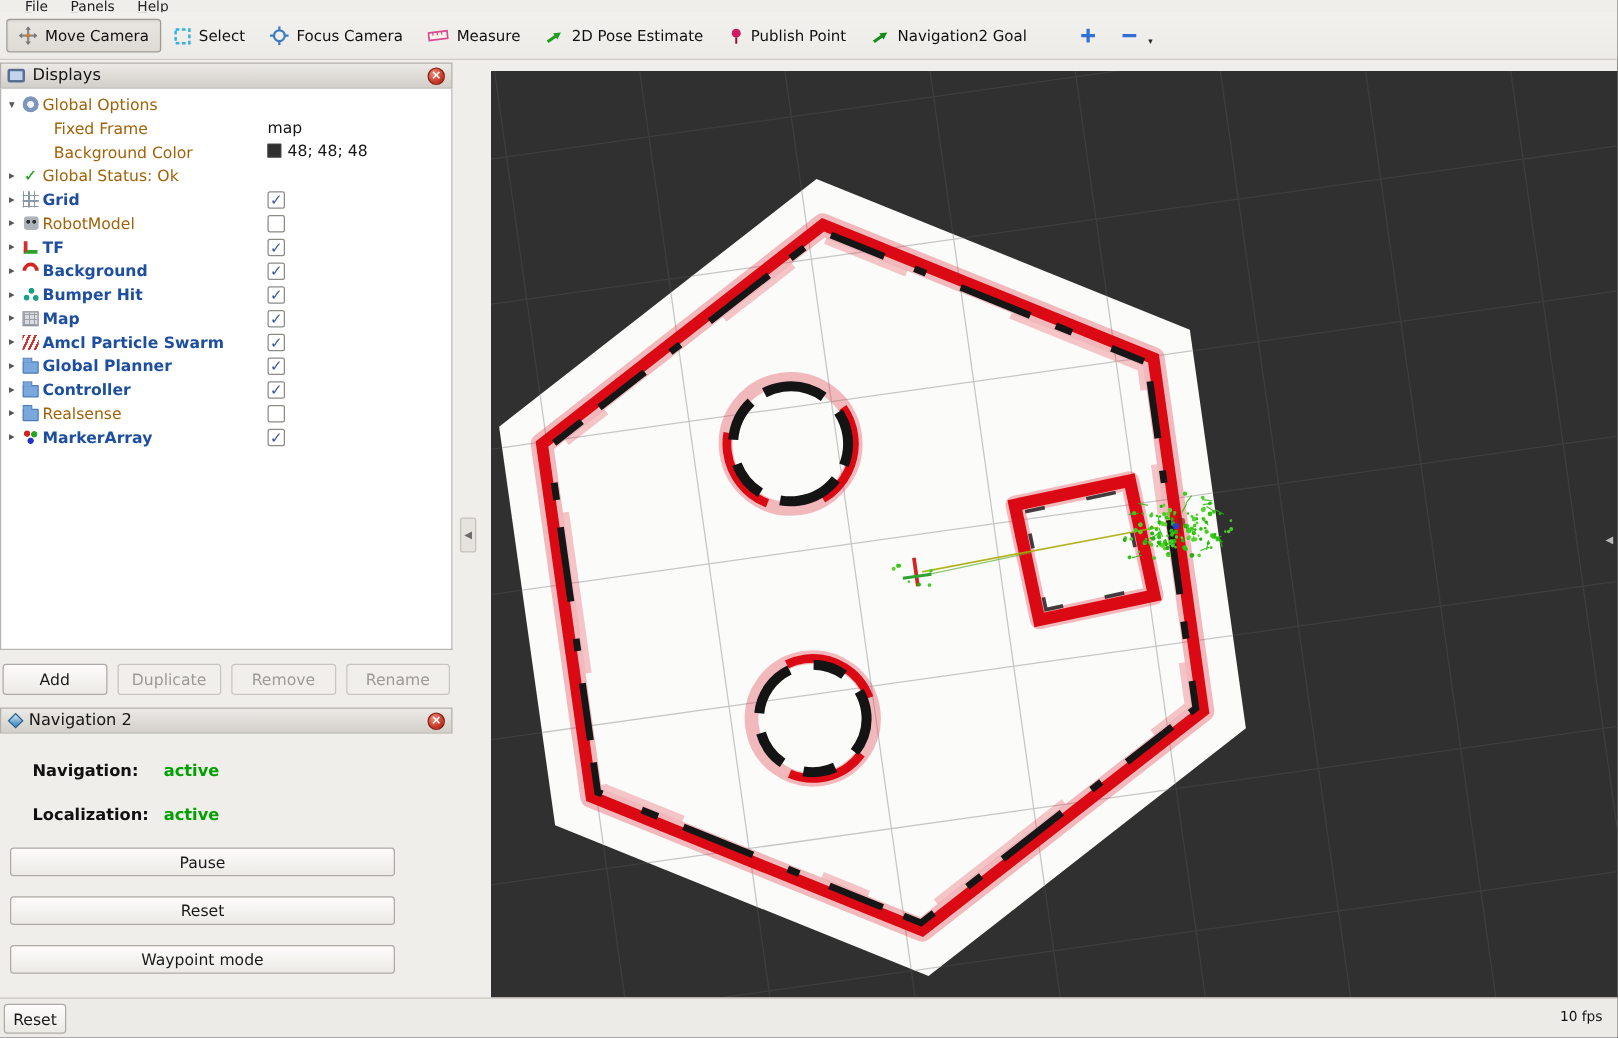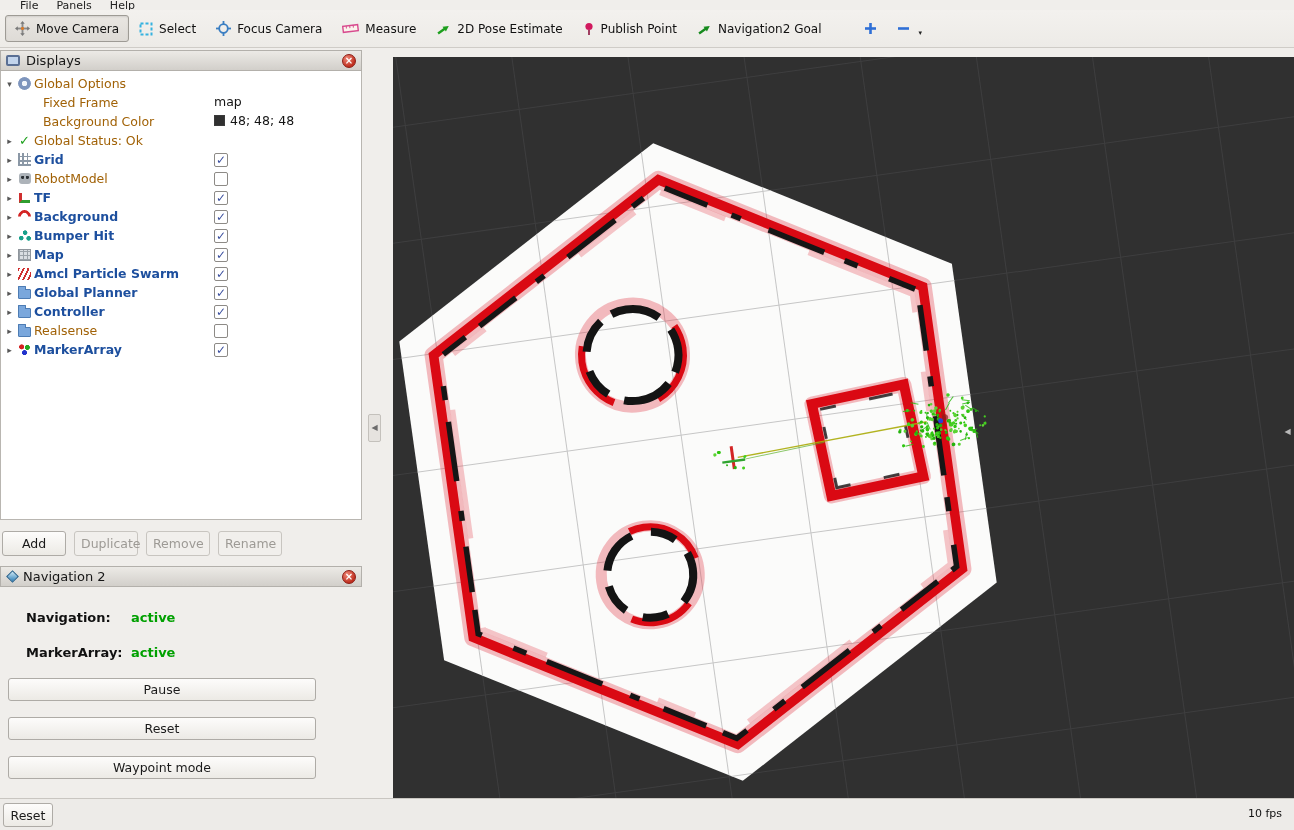--- a/index.html
+++ b/index.html
@@ -105,21 +105,21 @@
                      radial-gradient(circle at 50% 74%, #2233cc 2.2px, rgba(0,0,0,0) 2.8px); }
 
   
   .btn {
     font-family:"DejaVu Sans", sans-serif;
     background:linear-gradient(#fdfcfb,#eceae5); border:1px solid #aeaba6;
     border-radius:3px; color:#1a1a1a; font-size:12.5px; text-align:center;
   }
   .btn.disabled { color:#9d9a95; background:#f1efec; border-color:#c8c5c0; }
   .tree-buttons { position:absolute; top:531px; left:2px; width:358px; display:flex; gap:8px; }
-  .tree-buttons .btn { width:64px; height:25px; }
+  .tree-buttons .btn { width:84px; height:25px; }
 
   
   .nav2-body { position:absolute; top:587px; left:0; width:362px; height:211px; background:#f0eeeb; }
   .nav-row { position:absolute; left:10px; font-size:13px; font-weight:bold; color:#111;margin-left:16px; }
   .nav-row .nav-value { position:absolute; left:105px; font-weight:bold; }
   .nav-btn { position:absolute; left:8px; width:308px; height:23px; }
 
   
   .splitter { position:absolute; left:362px; top:48px; width:31px; height:750px; }
   .split-handle {
@@ -382,21 +382,21 @@
   <span class="i-nav2-hdr"></span>
   <span class="dock-title">Navigation 2</span>
   <span class="close-btn">×</span>
 </div>
 <div class="nav2-body" id="nav2-body">
   <div class="nav-row" style="top:23px;">
     <span>Navigation:</span>
     <span class="nav-value" id="nav-val-0" style="color: rgb(0, 160, 0);">active</span>
   </div>
   <div class="nav-row" style="top:58px;">
-    <span>MarkerArray:</span>
+    <span>Localization:</span>
     <span class="nav-value" id="nav-val-1" style="color: rgb(0, 160, 0);">active</span>
   </div>
   <div id="nav2-buttons">
       <button class="btn nav-btn" style="top: 91px;">Pause</button>
       <button class="btn nav-btn" style="top: 130px;">Reset</button>
       <button class="btn nav-btn" style="top: 169px;">Waypoint mode</button>
     </div>
 </div>
 
 <div class="splitter">

